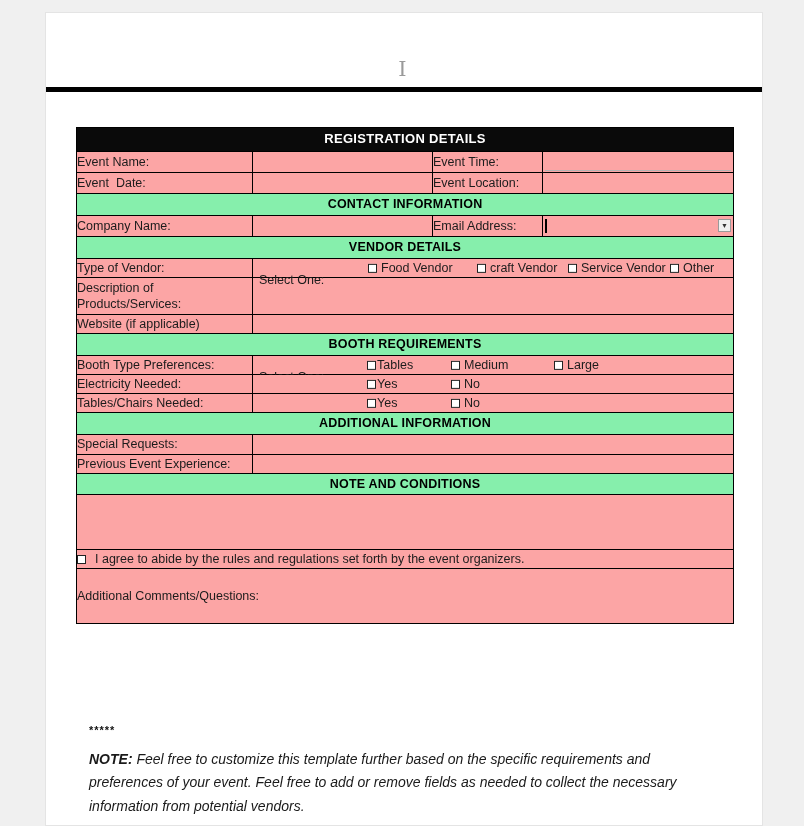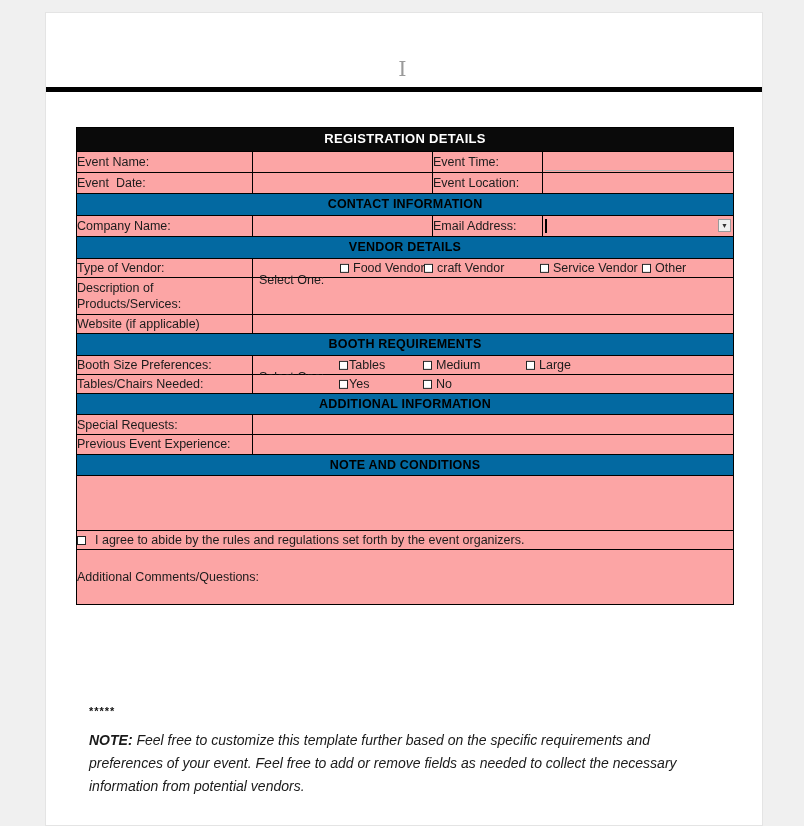--- a/index.html
+++ b/index.html
@@ -33,21 +33,21 @@
   }
   table.form td {
     border:1px solid #000; padding:1px 0; font-size:12.5px; color:#1c1c1c;
     line-height:1.3; vertical-align:middle; background:#fca5a5;
   }
   tr.sec-black td {
     background:#0a0a0a; color:#fff; font-weight:bold; text-align:center;
     font-size:13px; letter-spacing:.3px; padding:3px 18px;
   }
   tr.sec-grey td {
-    background:#0369a1; color:#000; font-weight:bold; text-align:center;
+    background:#86efac; color:#000; font-weight:bold; text-align:center;
     font-size:12.5px; letter-spacing:.2px; padding:2px 6px;
   }
   .h22 { height:22px; } .h21 { height:21px; } .h20 { height:20px; }
   .h19 { height:18px; } .h37 { height:37px; } .h55 { height:55px; }
   .h18 { height:18px; }
   .ws-pre { white-space:pre; }
   td.rel { position:relative; padding:0; }
   td.vtop { vertical-align:top; padding-top:3px; }
 
   .grey-underline {
@@ -60,21 +60,21 @@
     background:#efefef; border:1px solid #9a9a9a; font-size:7px; color:#333;
     display:flex; align-items:center; justify-content:center; line-height:1;
     cursor:pointer;
   }
 
   
   .cb {
     display:inline-block; width:9px; height:9px; border:1px solid #222;
     background:#fff; vertical-align:-1px;
   }
-  .opt { position:absolute; top:50%; transform:translateY(-50%); white-space:nowrap; font-size:12.5px; }
+  .opt { position:absolute; top:50%; transform:translateY(-50%); white-space:nowrap; font-size:12.5px;margin-left:28px; }
   .opt .cb { margin-right:4px; }
   .opt.tight .cb { margin-right:1px; }
   .sel-one { position:absolute; left:6px; top:50%; transform:translateY(-50%); white-space:nowrap;margin-top:12px; }
   .agree-cell { padding-left:10px; }
   .agree-cell .cb { margin-right:9px; }
 
   
   .footer { margin:100px 0 0 43px; }
   .stars { font-size:11px; font-weight:bold; letter-spacing:1px; color:#111; }
   .note {
@@ -135,47 +135,54 @@
       </tr>
 
       <tr class="sec-grey h22">
             <td colspan="4">VENDOR DETAILS</td>
           </tr>
       <tr class="h19">
         <td>Type of Vendor:</td>
         <td colspan="3" class="rel">
           <span class="sel-one">Select One:</span>
           <span class="opt" style="left:87px"><span class="cb"></span><span>Food Vendor</span></span>
-          <span class="opt" style="left:171px"><span class="cb"></span><span>craft Vendor</span></span>
+          <span class="opt" style="left:196px"><span class="cb"></span><span>craft Vendor</span></span>
           <span class="opt" style="left:287px"><span class="cb"></span><span>Service Vendor</span></span>
           <span class="opt" style="left:389px"><span class="cb"></span><span>Other</span></span>
         </td>
       </tr>
       <tr class="h37">
         <td>Description of Products/Services:</td>
         <td colspan="3"></td>
       </tr>
       <tr class="h19">
         <td>Website (if applicable)</td>
         <td colspan="3"></td>
       </tr>
 
       <tr class="sec-grey h20">
             <td colspan="4">BOOTH REQUIREMENTS</td>
           </tr>
       <tr class="h19">
-        <td>Booth Size Preferences:</td>
+        <td>Booth Type Preferences:</td>
         <td colspan="3" class="rel">
           <span class="sel-one">Select One:</span>
           <span class="opt tight" style="left:86px"><span class="cb"></span><span>Tables</span></span>
           <span class="opt" style="left:170px"><span class="cb"></span><span>Medium</span></span>
           <span class="opt" style="left:273px"><span class="cb"></span><span>Large</span></span>
         </td>
       </tr>
       <tr class="h19">
+        <td>Electricity Needed:</td>
+        <td colspan="3" class="rel">
+          <span class="opt tight" style="left:86px"><span class="cb"></span><span>Yes</span></span>
+          <span class="opt" style="left:170px"><span class="cb"></span><span>No</span></span>
+        </td>
+      </tr>
+      <tr class="h19">
         <td>Tables/Chairs Needed:</td>
         <td colspan="3" class="rel">
           <span class="opt tight" style="left:86px"><span class="cb"></span><span>Yes</span></span>
           <span class="opt" style="left:170px"><span class="cb"></span><span>No</span></span>
         </td>
       </tr>
 
       <tr class="sec-grey h20">
             <td colspan="4">ADDITIONAL INFORMATION</td>
           </tr>

